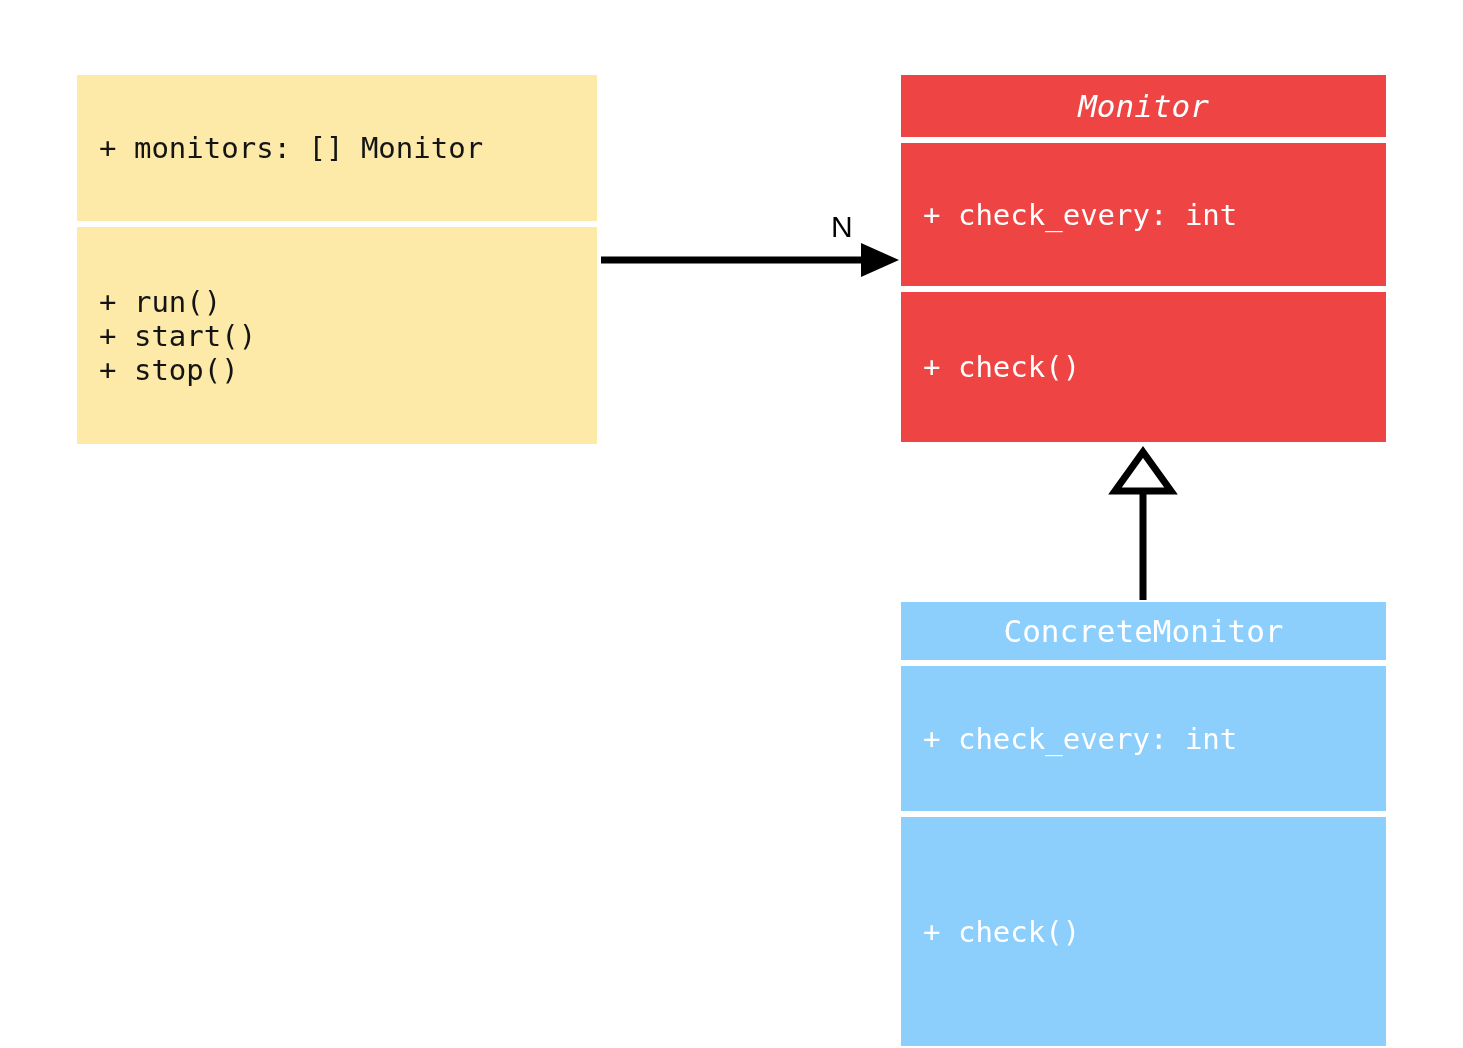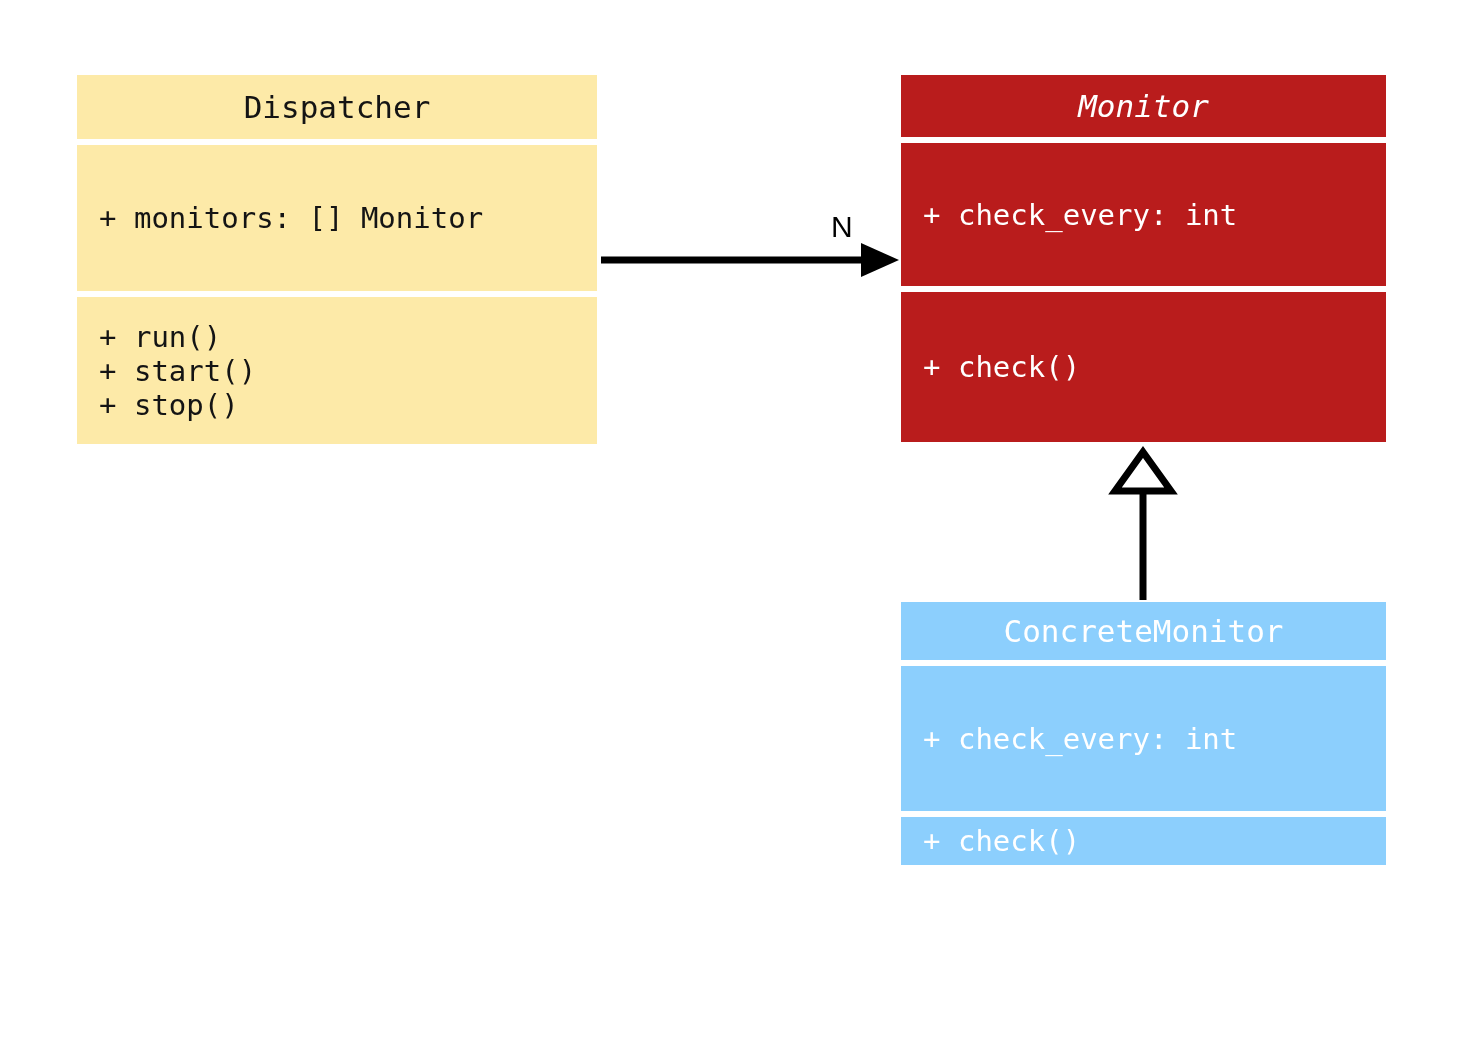--- a/index.html
+++ b/index.html
@@ -54,21 +54,21 @@
     white-space: pre;
     margin: 0;
   }
 
   
   .theme-dispatcher .compartment { background: #fdeaa8; }
   .theme-dispatcher .class-name,
   .theme-dispatcher .member-list { color: #141414; }
 
   
-  .theme-monitor .compartment { background: #b91c1c; }
+  .theme-monitor .compartment { background: #ef4444; }
   .theme-monitor .class-name,
   .theme-monitor .member-list { color: #ffffff; }
 
   
   .theme-concrete .compartment { background: #8ccffd; }
   .theme-concrete .class-name,
   .theme-concrete .member-list { color: #ffffff; }
 
   
   .connector {
@@ -86,23 +86,20 @@
     color: #000000;
     white-space: pre;
   }
 </style>
 </head>
 <body>
 
 <div id="canvas">
 
   <div class="uml-class theme-dispatcher" style="left:77px; top:75px; width:520px; height:369px;">
-    <div class="compartment title" style="height:64px;">
-      <span class="class-name">Dispatcher</span>
-    </div>
     <div class="compartment body" style="height:146px;">
       <pre class="member-list">+ monitors: [] Monitor</pre>
     </div>
     <div class="compartment body" style="flex:1 1 auto;">
       <pre class="member-list">+ run()
 + start()
 + stop()</pre>
     </div>
   </div>
 
@@ -111,21 +108,21 @@
       <span class="class-name abstract">Monitor</span>
     </div>
     <div class="compartment body" style="height:143px;">
       <pre class="member-list">+ check_every: int</pre>
     </div>
     <div class="compartment body" style="flex:1 1 auto;">
       <pre class="member-list">+ check()</pre>
     </div>
   </div>
 
-  <div class="uml-class theme-concrete" style="left:901px; top:602px; width:485px; height:263px;">
+  <div class="uml-class theme-concrete" style="left:901px; top:602px; width:485px; height:444px;">
     <div class="compartment title" style="height:58px;">
       <span class="class-name">ConcreteMonitor</span>
     </div>
     <div class="compartment body" style="height:145px;">
       <pre class="member-list">+ check_every: int</pre>
     </div>
     <div class="compartment body" style="flex:1 1 auto;">
       <pre class="member-list">+ check()</pre>
     </div>
   </div>

